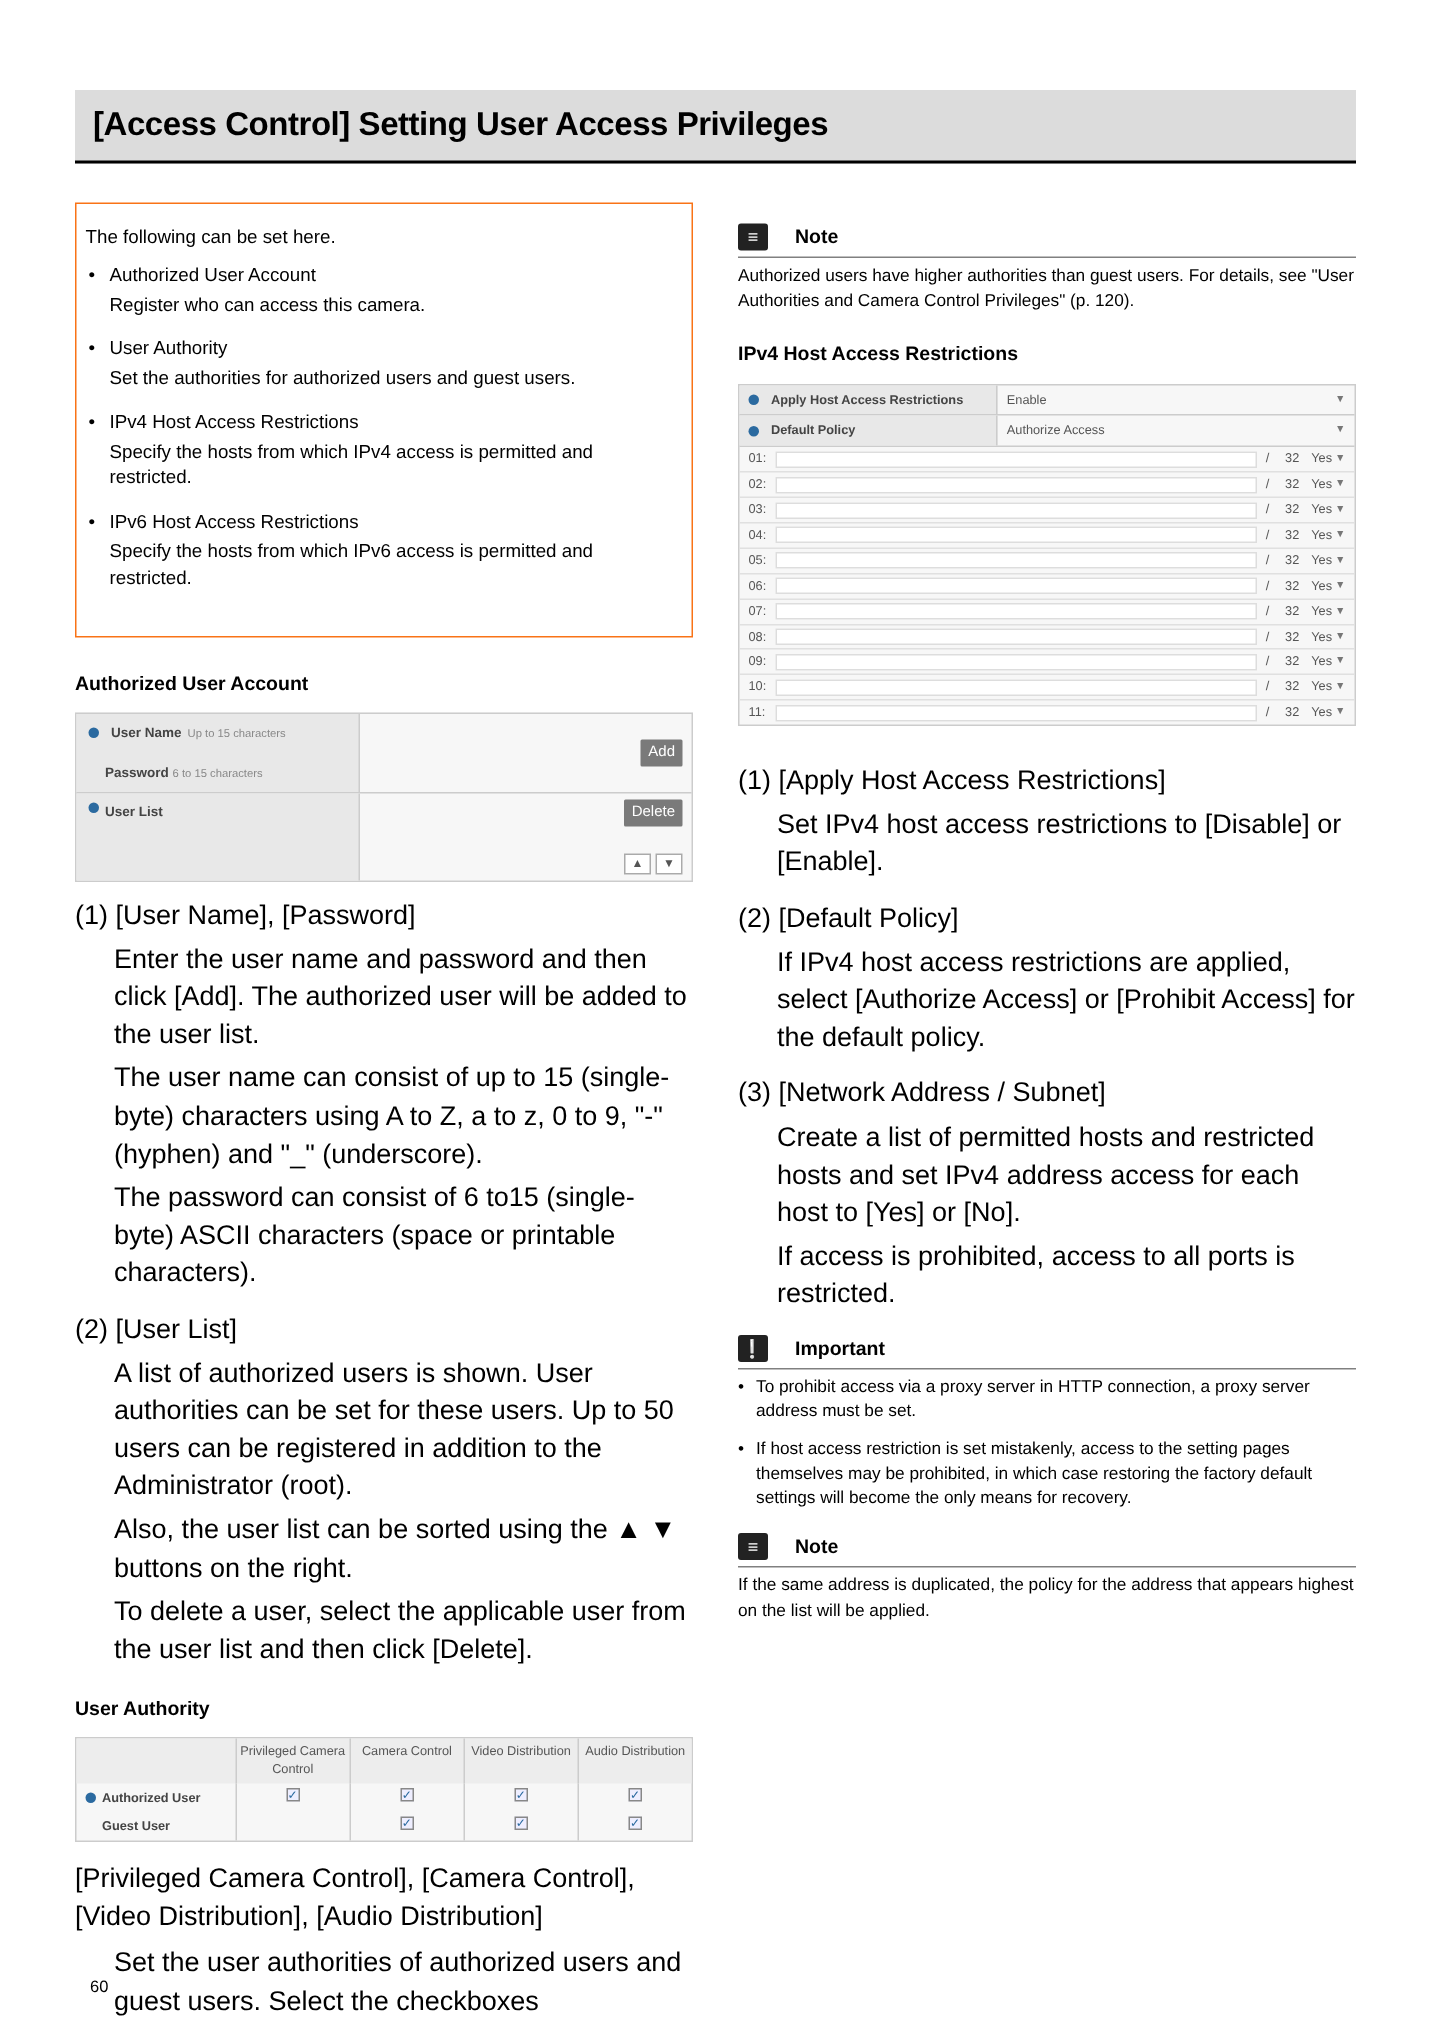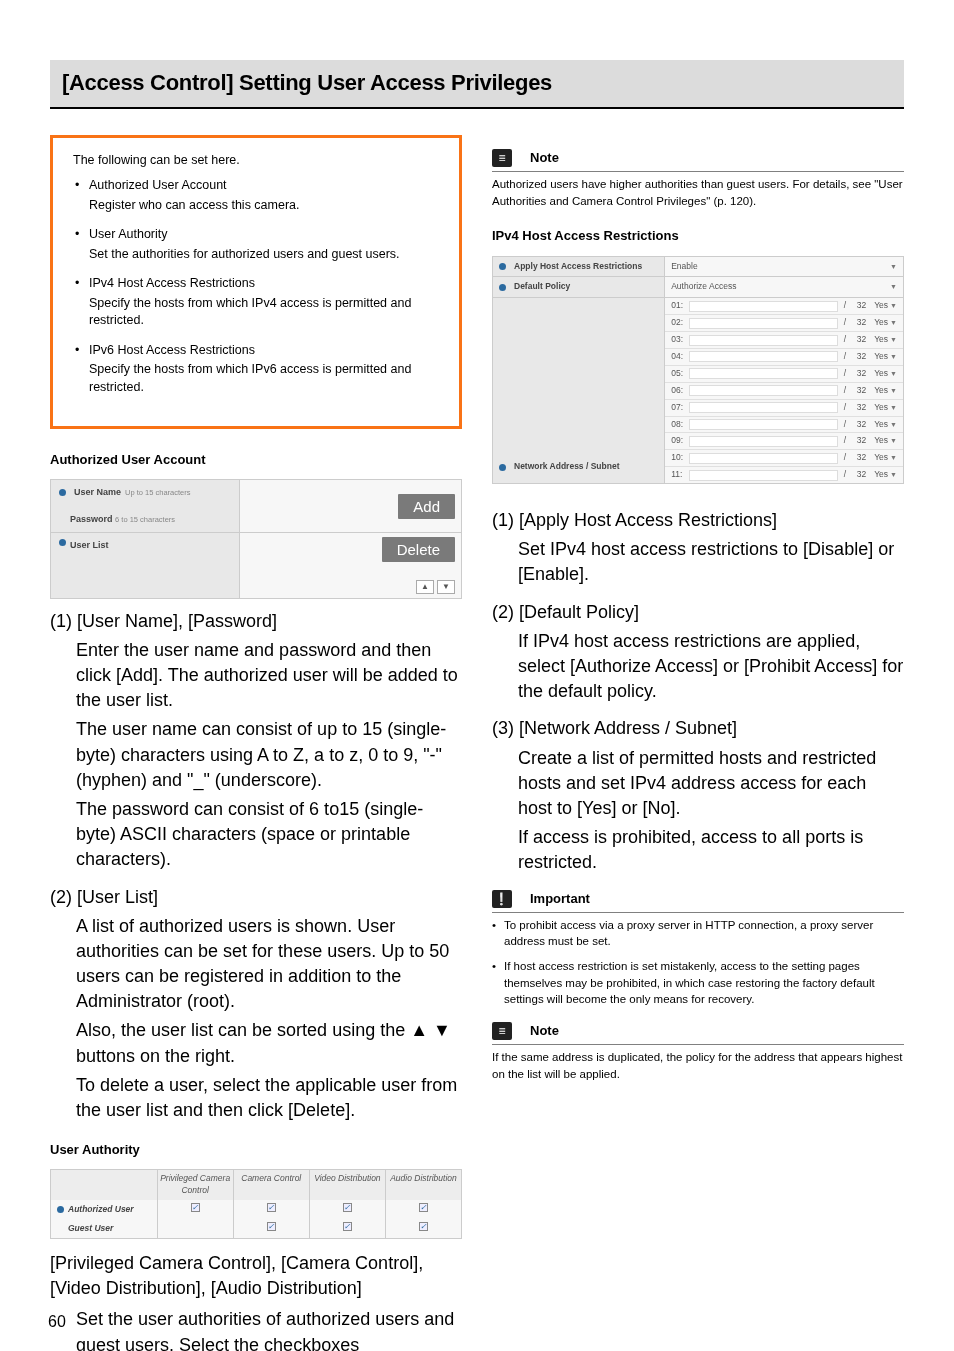--- a/index.html
+++ b/index.html
@@ -23,22 +23,22 @@
     font-weight: bold;
     font-family: "Arial Black", Arial, sans-serif;
     letter-spacing: -0.3px;
   }
   .columns {
     display: flex;
     gap: 30px;
   }
   .col { flex: 1; min-width: 0; }
   .intro-box {
-    border: 3px solid #f97316;
-    padding: 14px 16px 18px 20px;
+    border: 1px solid #f97316;
+    padding: 14px 16px 18px 6px;
     margin-bottom: 22px;
     font-size: 12.5px;
   }
   .intro-box p { margin-bottom: 8px; }
   .intro-box ul { list-style: none; }
   .intro-box li { margin-bottom: 12px; padding-left: 16px; position: relative; }
   .intro-box li::before { content: "•"; position: absolute; left: 2px; top: 0; }
   .intro-box li .head { font-weight: normal; display: block; margin-bottom: 2px; }
   .intro-box li .desc { display: block; }
   .section-h { font-weight: bold; font-size: 13px; margin: 18px 0 10px 0; }
@@ -86,33 +86,33 @@
     background: #e8e8e8;
     border-right: 1px solid #ccc;
     padding: 6px 8px;
     flex: 0 0 46%;
     display: flex;
     align-items: flex-start;
   }
   .ss-field-cell { flex: 1; display:flex; align-items:center; justify-content:flex-end; padding: 4px 6px; gap: 4px; }
   .ss-btn {
     background: #7a7a7a; color: #fff;
-    font-size: 15px; padding: 2px 15px; border-radius: 1px;
+    font-size: 10px; padding: 2px 5px; border-radius: 1px;
   }
   .ss-tiny-btn {
     border: 1px solid #aaa; background: #fff; width: 18px; height: 14px;
     display:inline-flex; align-items:center; justify-content:center; font-size: 8px;
   }
   .ss-sep { border-top: 1px solid #ccc; }
   .bluedot { width:7px; height:7px; background:#2b6aa0; border-radius:50%; display:inline-block; margin-right:4px; flex:0 0 auto; }
   .ss-bold { font-weight:bold; color:#444; }
   .ss-small { font-size:7.5px; color:#888; }
   
   .ua-ss { border: 1px solid #ccc; background: #f7f7f7; font-size: 8.5px; color:#555; margin-bottom: 12px; }
-  .ua-ss .r { display:flex;font-style:italic; }
+  .ua-ss .r { display:flex; }
   .ua-ss .c0 { flex:0 0 26%; border-right:1px solid #ccc; display:flex; align-items:center; padding: 3px 6px; }
   .ua-ss .c { flex:1; border-right:1px solid #ccc; text-align:center; padding:3px 2px; }
   .ua-ss .c:last-child { border-right:none; }
   .ua-ss .hdr { background:#ededed; font-weight:normal; }
   .chk { width:9px; height:9px; border:1px solid #888; background:#eef; display:inline-block; position:relative; }
   .chk::after { content:"✓"; position:absolute; left:0; top:-2px; font-size:8px; color:#2b6aa0; }
   
   .hr-ss { border:1px solid #ccc; background:#f7f7f7; font-size:8.5px; color:#555; margin-bottom: 24px; }
   .hr-head { display:flex; border-bottom:1px solid #ccc; }
   .hr-head .l { flex:0 0 42%; background:#e8e8e8; padding:4px 6px; border-right:1px solid #ccc; display:flex; align-items:center; gap:4px; }
@@ -125,22 +125,22 @@
   .hr-row:last-child { border-bottom:none; }
   .hr-row .idx { flex:0 0 18px; }
   .hr-row .field { flex:1; border:1px solid #ddd; background:#fff; height:11px; margin-right:4px; }
   .hr-row .slash { margin:0 2px; }
   .hr-row .sub { width:18px; text-align:right; margin-right:8px; }
   .hr-row .yn { margin-right:2px; }
   .caret { font-size:7px; color:#777; }
   .page-num {
     position: absolute;
     bottom: 18px;
-    left: 48px;
-    font-size: 16px;
+    left: 60px;
+    font-size: 11px;
     text-align: right;
   }
 </style>
 </head>
 <body>
 
 <div class="title-bar">
   <h1>[Access Control] Setting User Access Privileges</h1>
 </div>
 
@@ -284,26 +284,20 @@
         <div class="l">
             <span class="bluedot"></span>
             <span class="ss-bold">Default Policy</span>
           </div>
         <div class="r">
             <span>Authorize Access</span>
             <span class="caret">▼</span>
           </div>
       </div>
       <div class="hr-body">
-        <div class="left">
-          <div class="label">
-              <span class="bluedot"></span>
-              <span class="ss-bold">Network Address / Subnet</span>
-            </div>
-        </div>
         <div class="right" id="hr-rows">
             <div class="hr-row">
               <span class="idx">01:</span>
               <span class="field"></span>
               <span class="slash">/</span>
               <span class="sub">32</span>
               <span class="yn">Yes</span>
               <span class="caret">▼</span>
             </div>
             <div class="hr-row">

